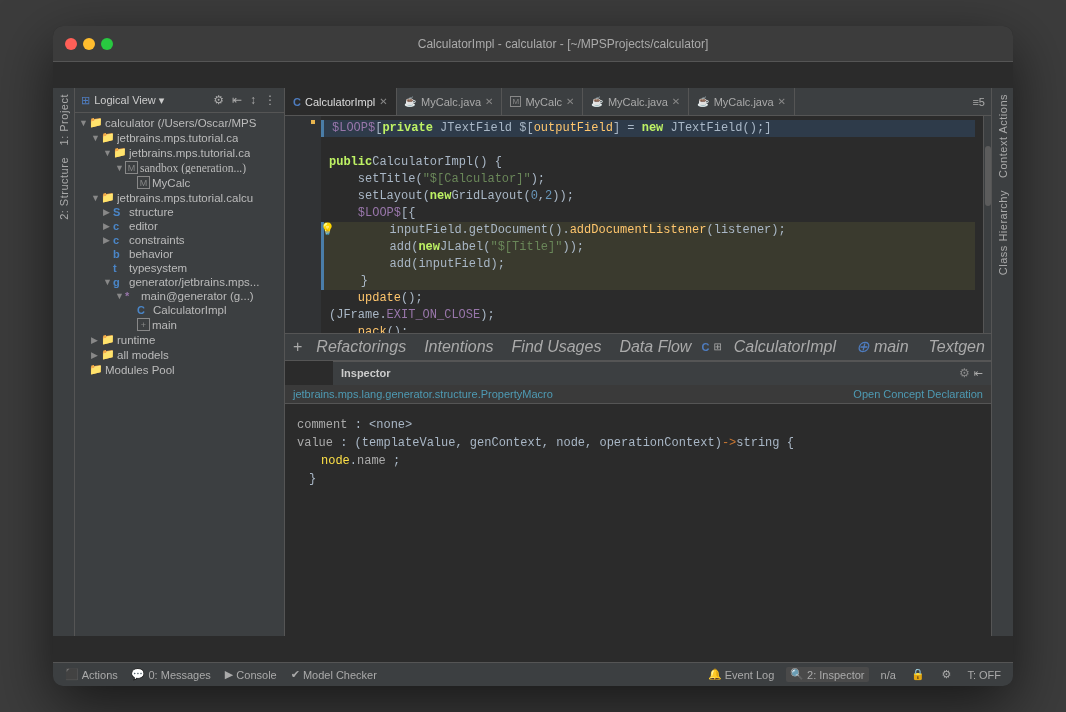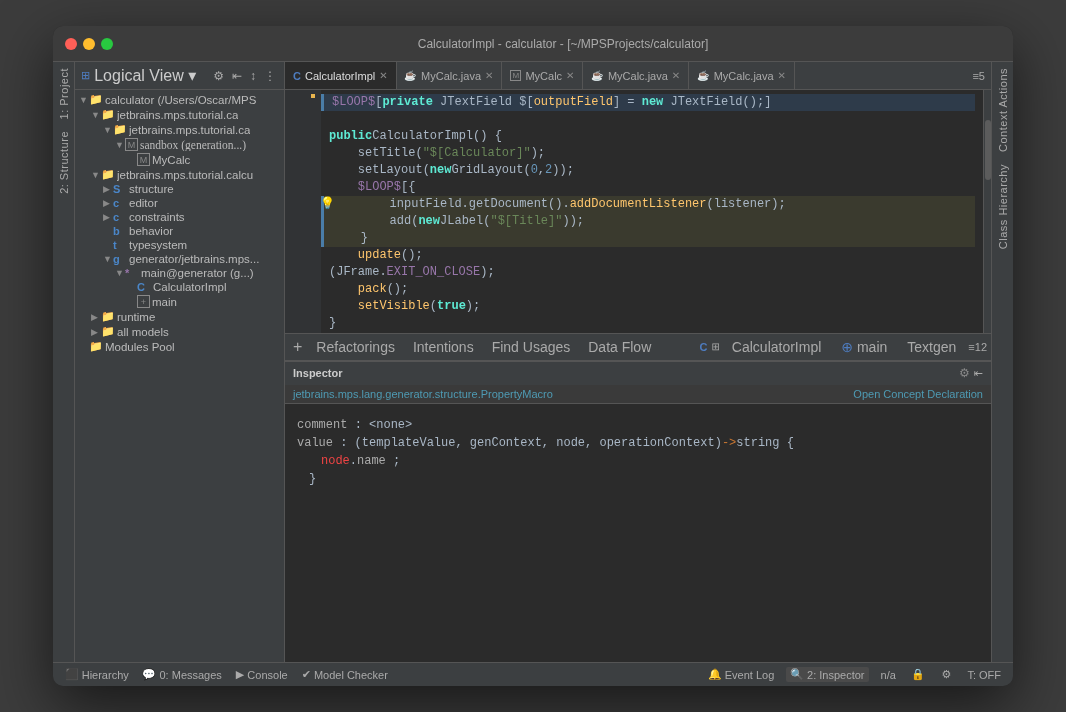--- a/index.html
+++ b/index.html
@@ -16,20 +16,21 @@
     }
     .window {
       width: 960px;
       height: 660px;
       background: #2b2b2b;
       border-radius: 10px;
       overflow: hidden;
       display: flex;
       flex-direction: column;
       box-shadow: 0 20px 60px rgba(0,0,0,0.6);
+      gap: 26px;
     }
     .titlebar {
       background: #3c3c3c;
       height: 36px;
       display: flex;
       align-items: center;
       padding: 0 12px;
       flex-shrink: 0;
       border-bottom: 1px solid #555;
     }
@@ -78,21 +79,21 @@
     }
     .panel-header {
       display: flex;
       align-items: center;
       padding: 4px 6px;
       background: #3c3f41;
       border-bottom: 1px solid #555;
       gap: 4px;
     }
     .panel-header-title {
-      font-size: 16px;
+      font-size: 11px;
       color: #ccc;
       flex: 1;
     }
     .panel-icon-btn {
       color: #aaa;
       cursor: pointer;
       font-size: 12px;
       padding: 1px 2px;
     }
     .tree-container {
@@ -200,21 +201,21 @@
     }
     .code-line {
       display: flex;
       align-items: flex-start;
       min-height: 17px;
       position: relative;
     }
     .code-line.highlighted {
       background: #3a3a2e;
     }
-    .kw { color: #5eead4; font-weight: bold; }
+    .kw { color: #bef264; font-weight: bold; }
     .str { color: #6a8759; }
     .num { color: #6897bb; }
     .fn { color: #ffc66d; }
     .macro { color: #9876aa; }
     
     .bottom-tabs {
       height: 28px;
       background: #3c3f41;
       border-top: 1px solid #555;
       border-bottom: 1px solid #555;
@@ -227,42 +228,44 @@
     }
     .add-btn {
       color: #aaa;
       font-size: 16px;
       cursor: pointer;
       padding: 0 4px;
     }
     .bottom-tab {
       padding: 3px 8px;
       color: #aaa;
-      font-size: 14px;
+      font-size: 16px;
       cursor: pointer;
       border-radius: 3px;
       white-space: nowrap;
+      font-style: italic;
     }
     .bottom-tab-right {
       margin-left: auto;
       display: flex;
       align-items: center;
       gap: 4px;
     }
     .c-icon { color: #4e7cbf; font-weight: bold; font-size: 11px; }
     
     .inspector-header {
       height: 24px;
       background: #3c3f41;
       border-top: 1px solid #555;
       display: flex;
       align-items: center;
       padding: 0 8px;
       gap: 4px;
       flex-shrink: 0;
+      margin-left: 48px;
     }
     .inspector-title {
       color: #ccc;
       font-size: 11px;
       font-weight: bold;
     }
     .inspector-gear {
       margin-left: auto;
       color: #888;
       cursor: pointer;
@@ -598,20 +601,24 @@
           </div>
           <div class="code-line highlighted" style="border-left:3px solid #4a7da8;margin-left:-8px;padding-left:8px;">
             <span>&nbsp;&nbsp;&nbsp;&nbsp;&nbsp;&nbsp;&nbsp;&nbsp;</span>
               <span>add</span>
               <span>(</span>
               <span class="kw">new </span>
               <span>JLabel</span>
               <span>(</span>
               <span class="str">"$[Title]"</span>
               <span>));</span>
+          </div>
+          <div class="code-line highlighted" style="border-left:3px solid #4a7da8;margin-left:-8px;padding-left:8px;">
+            <span>&nbsp;&nbsp;&nbsp;&nbsp;&nbsp;&nbsp;&nbsp;&nbsp;</span>
+              <span>add(inputField);</span>
           </div>
           <div class="code-line highlighted" style="border-left:3px solid #4a7da8;margin-left:-8px;padding-left:8px;">
             <span>&nbsp;&nbsp;&nbsp;&nbsp;}</span>
           </div>
           <div class="code-line">
             <span>&nbsp;&nbsp;&nbsp;&nbsp;</span>
               <span class="fn">update</span>
               <span>();</span>
           </div>
           <div class="code-line">
@@ -673,38 +680,38 @@
       </div>
       <div class="inspector-content">
         <div style="height:4px;"></div>
         <div>
           <span style="color:#aaa;">comment</span> <span>: &lt;none&gt;</span>
         </div>
         <div>
           <span style="color:#aaa;">value</span> <span>: (templateValue, genContext, node, operationContext)</span><span class="prop-arrow">-&gt;</span><span>string {</span>
         </div>
         <div style="padding-left:24px;">
-          <span style="color:#ef4444;">node</span><span>.</span><span style="color:#aaa;">name</span> <span>;</span>
+          <span style="color:#fde047;">node</span><span>.</span><span style="color:#aaa;">name</span> <span>;</span>
         </div>
         <div style="padding-left:12px;">
           <span>}</span>
         </div>
       </div>
     </div>
 
     <div class="right-sidebar-tab">
       <div class="vertical-label">Context Actions</div>
       <div class="vertical-label">Class Hierarchy</div>
     </div>
   </div>
 
   <div class="statusbar">
     <div class="status-item">
       <span class="status-icon">⬛</span>
-      <span>Hierarchy</span>
+      <span>Actions</span>
     </div>
     <div class="status-item">
       <span class="status-icon">💬</span>
       <span>0: Messages</span>
     </div>
     <div class="status-item">
       <span class="status-icon">▶</span>
       <span>Console</span>
     </div>
     <div class="status-item">

